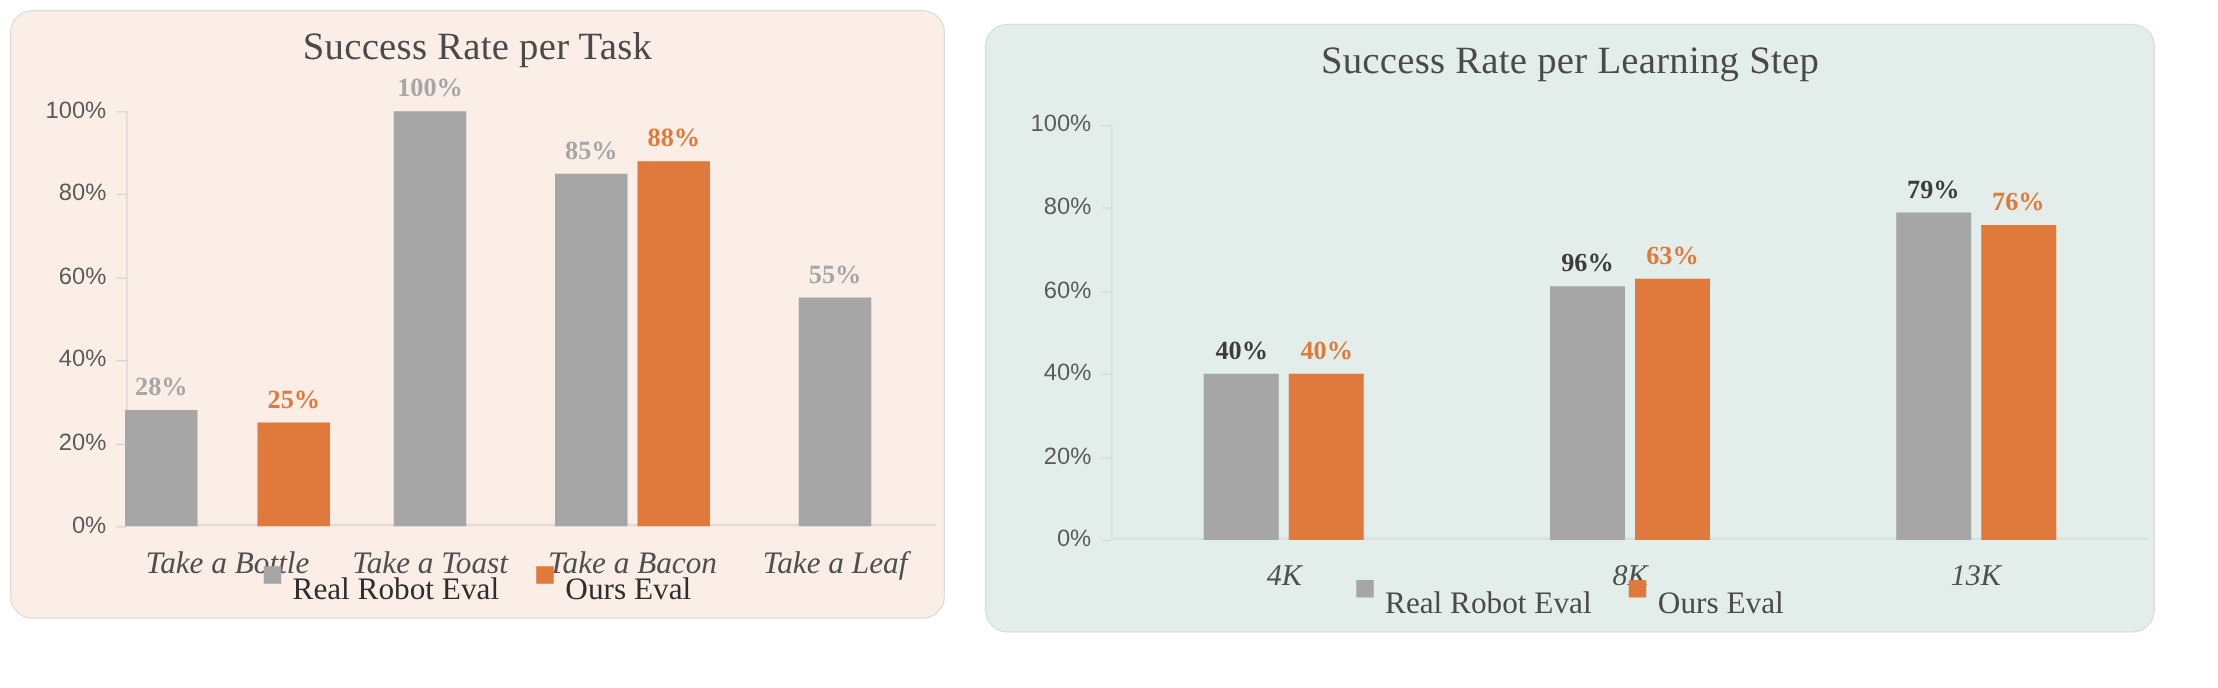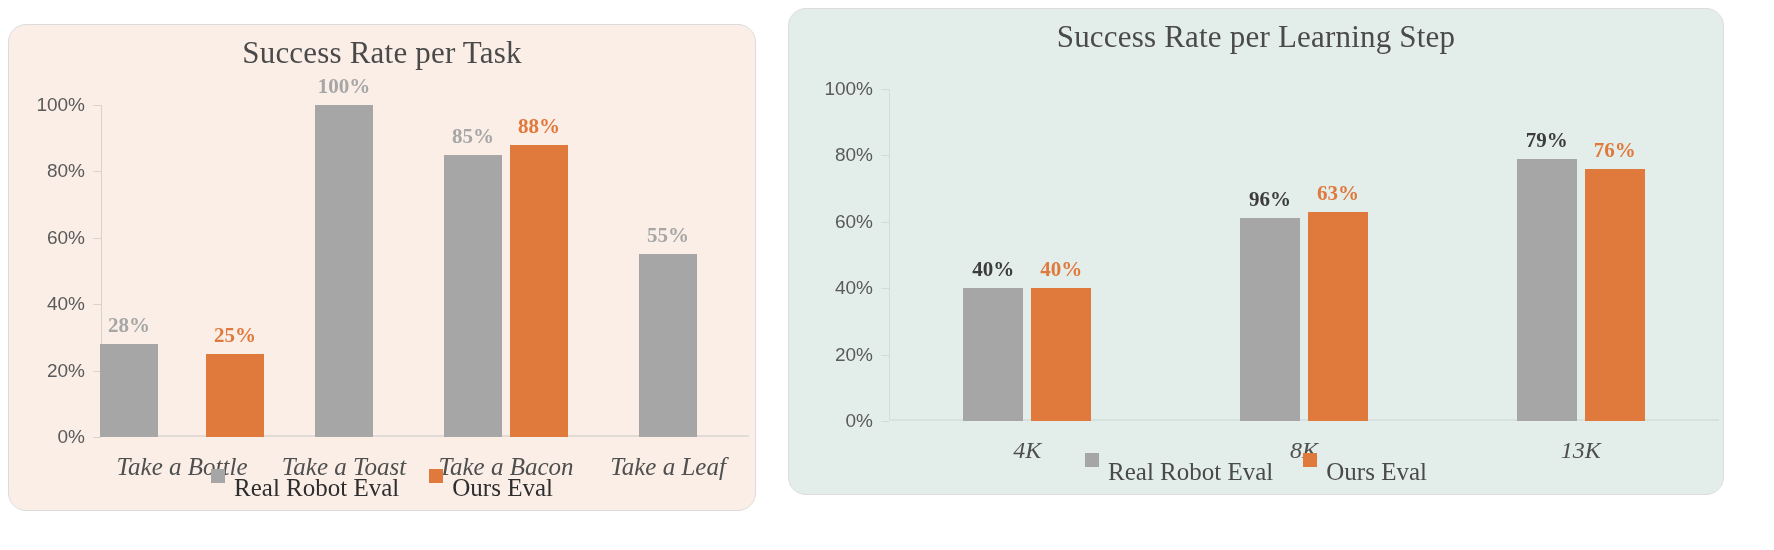--- a/index.html
+++ b/index.html
@@ -10,22 +10,22 @@
     overflow:hidden;
   }
   .canvas{position:relative;width:1774px;height:550px;}
 
   .panel{
     position:absolute;
     border-radius:18px;
     border:1px solid #dcdcdc;
     box-sizing:border-box;
   }
-  #panel-left{left:8px;top:24px;width:748px;height:487px;background:#faeee6;}
-  #panel-right{left:788px;top:8px;width:936px;height:487px;background:#e3eeeb;text-decoration:underline;}
+  #panel-left{left:8px;top:8px;width:748px;height:487px;background:#faeee6;}
+  #panel-right{left:788px;top:19px;width:936px;height:487px;background:#e3eeeb;text-decoration:underline;}
 
   .chart-title{
     position:absolute;
     left:0;right:0;
     text-align:center;
     font-family:"Liberation Serif", serif;
     font-size:31px;
     color:#4a4a4a;
     letter-spacing:.2px;
     white-space:nowrap;

